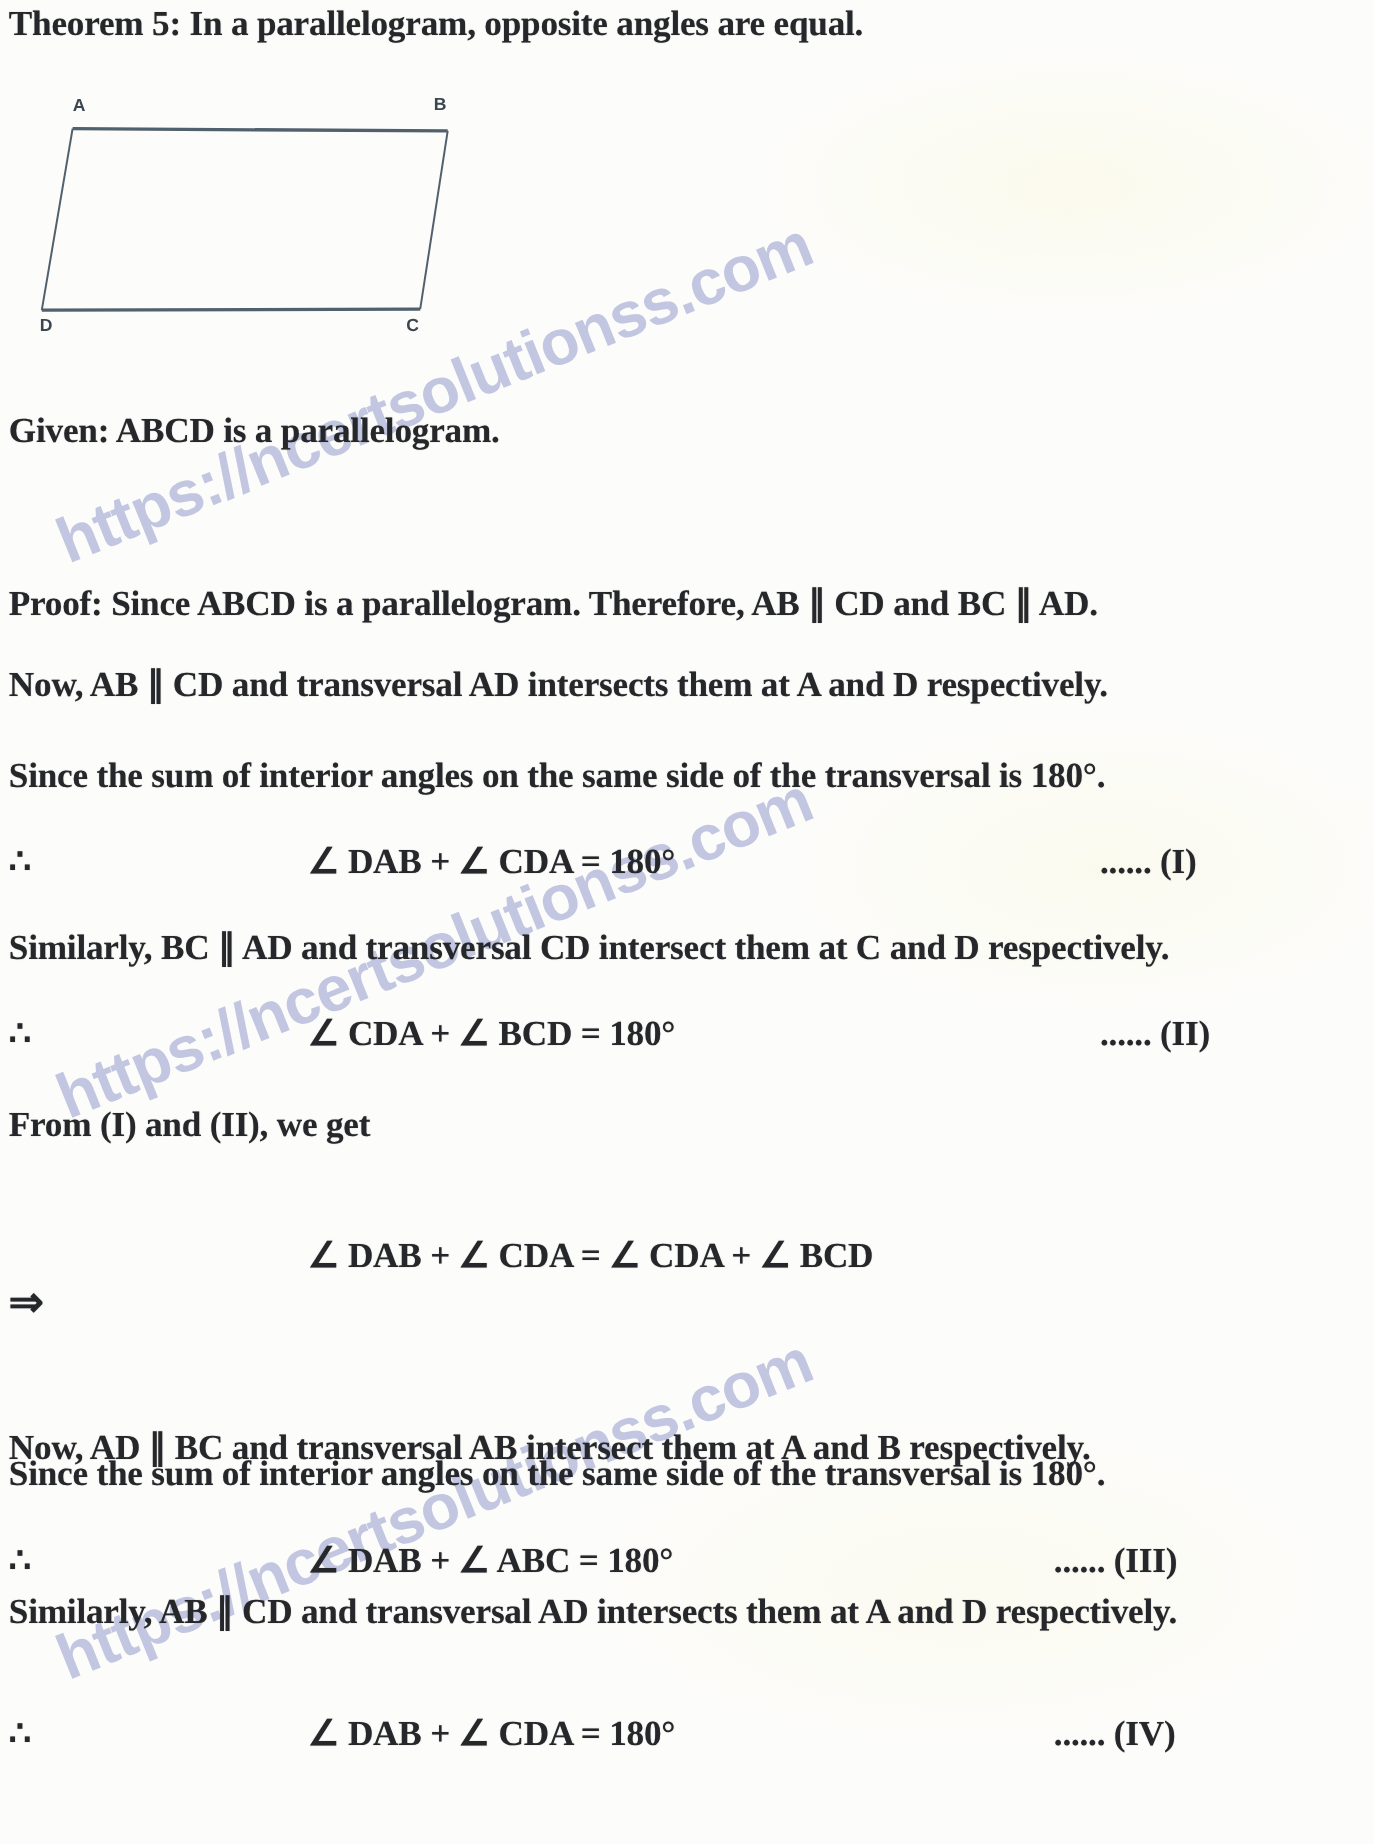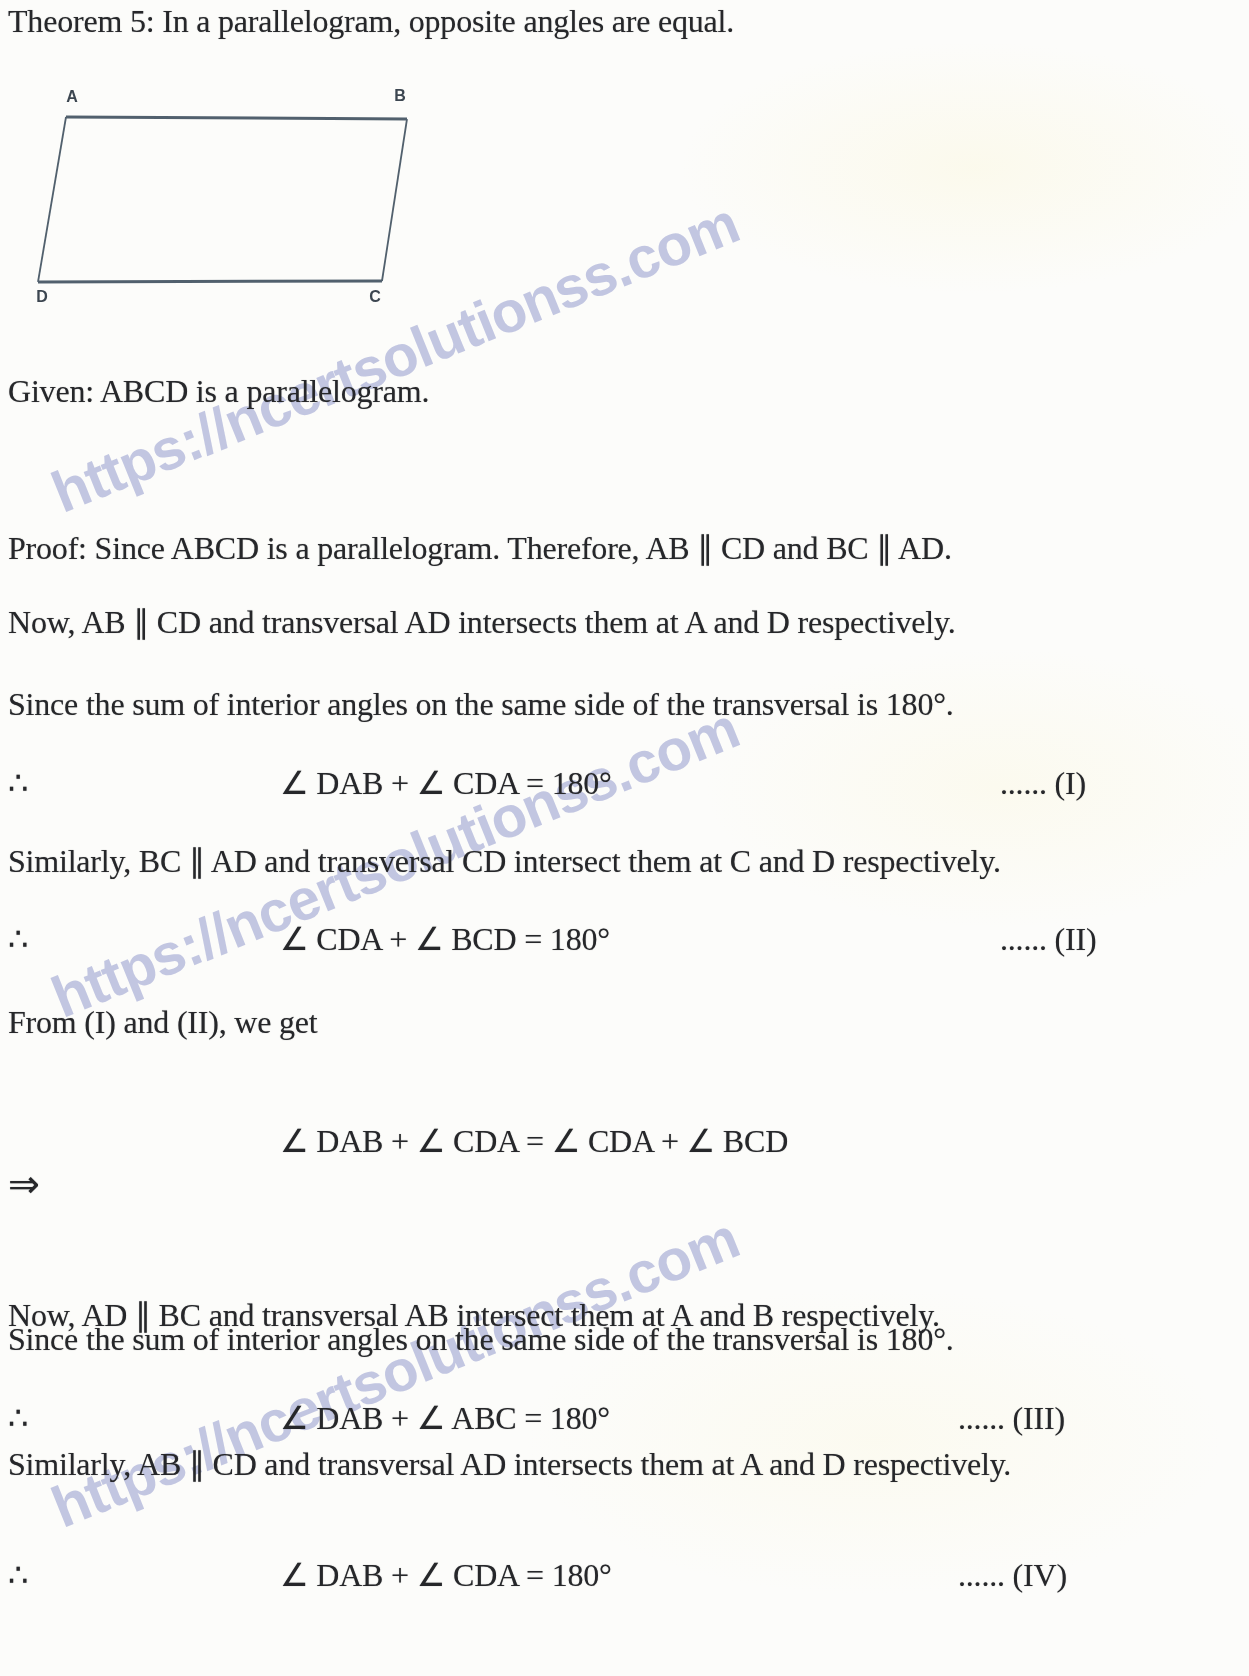--- a/index.html
+++ b/index.html
@@ -27,20 +27,21 @@
     line-height:70px;
   }
   .w1{top:460px;}
   .w2{top:965px;}
   .w3{top:1475px;}
   .content{position:absolute;inset:0;z-index:2;}
   .row{
     position:absolute;left:0;width:1249px;height:40px;line-height:40px;
     font-size:32px;color:#26272a;letter-spacing:-0.2px;white-space:nowrap;
     text-shadow:0 0 1px rgba(38,39,42,0.45);
+    font-weight:bold;
   }
   .row .ptext{position:absolute;left:8px;top:0;}
   .row .marker{position:absolute;left:8px;top:0;}
   .row .marker.big{font-size:38px;top:-2px;}
   .row .eq{position:absolute;left:280px;top:0;}
   .row .ann{position:absolute;top:0;}
   .ann-a{left:1000px;}
   .ann-b{left:958px;}
   .figure{position:absolute;left:20px;top:75px;width:410px;height:235px;}
   .figure svg{position:absolute;left:0;top:0;}

